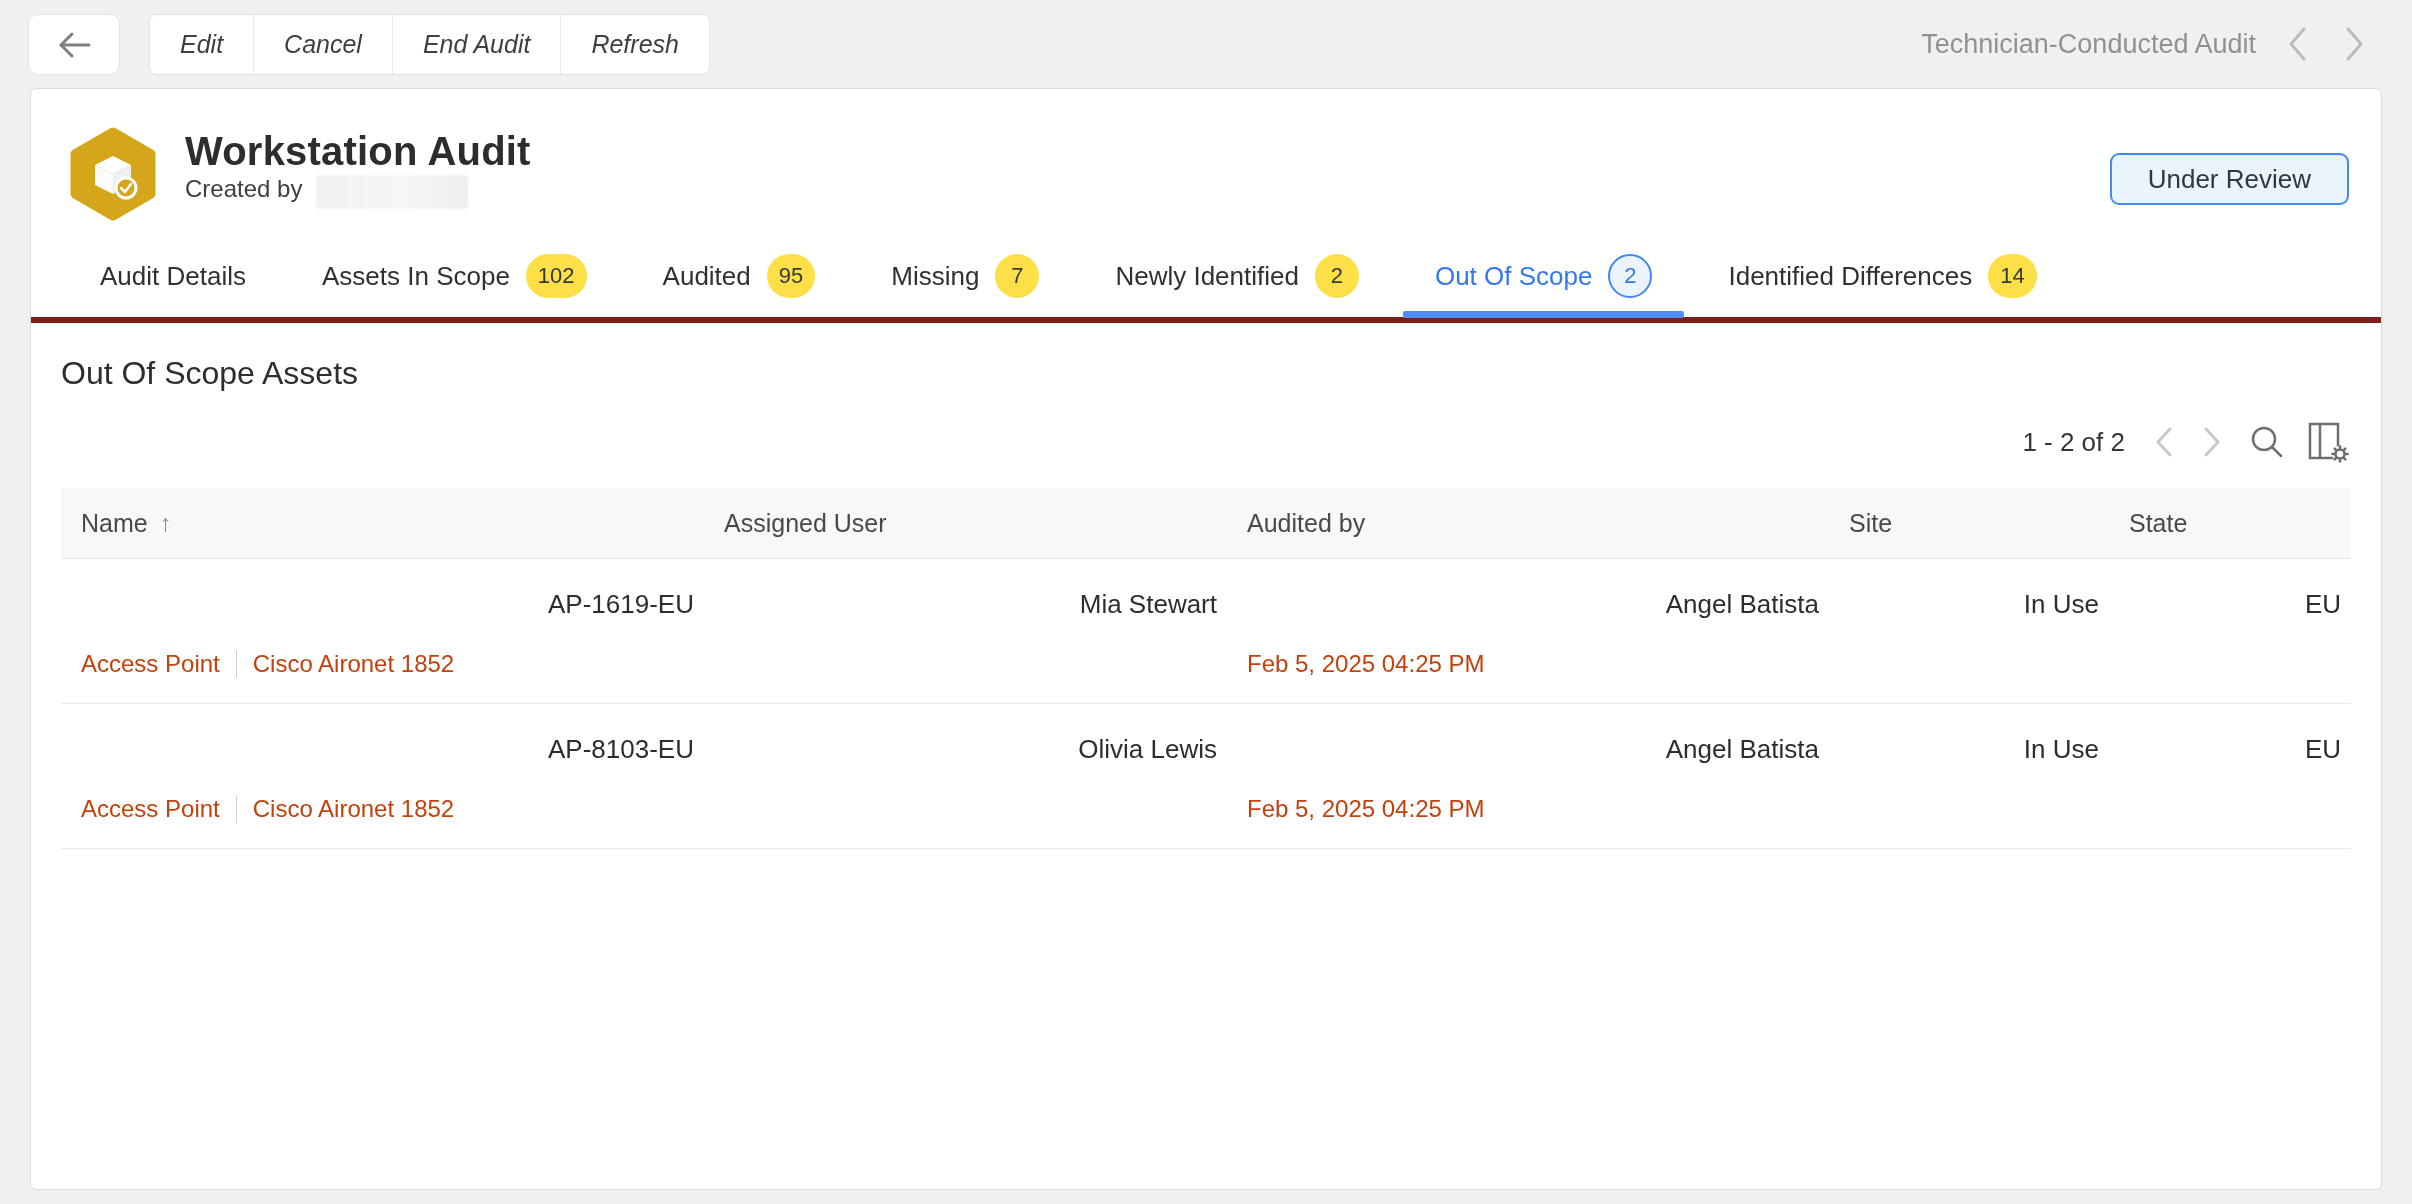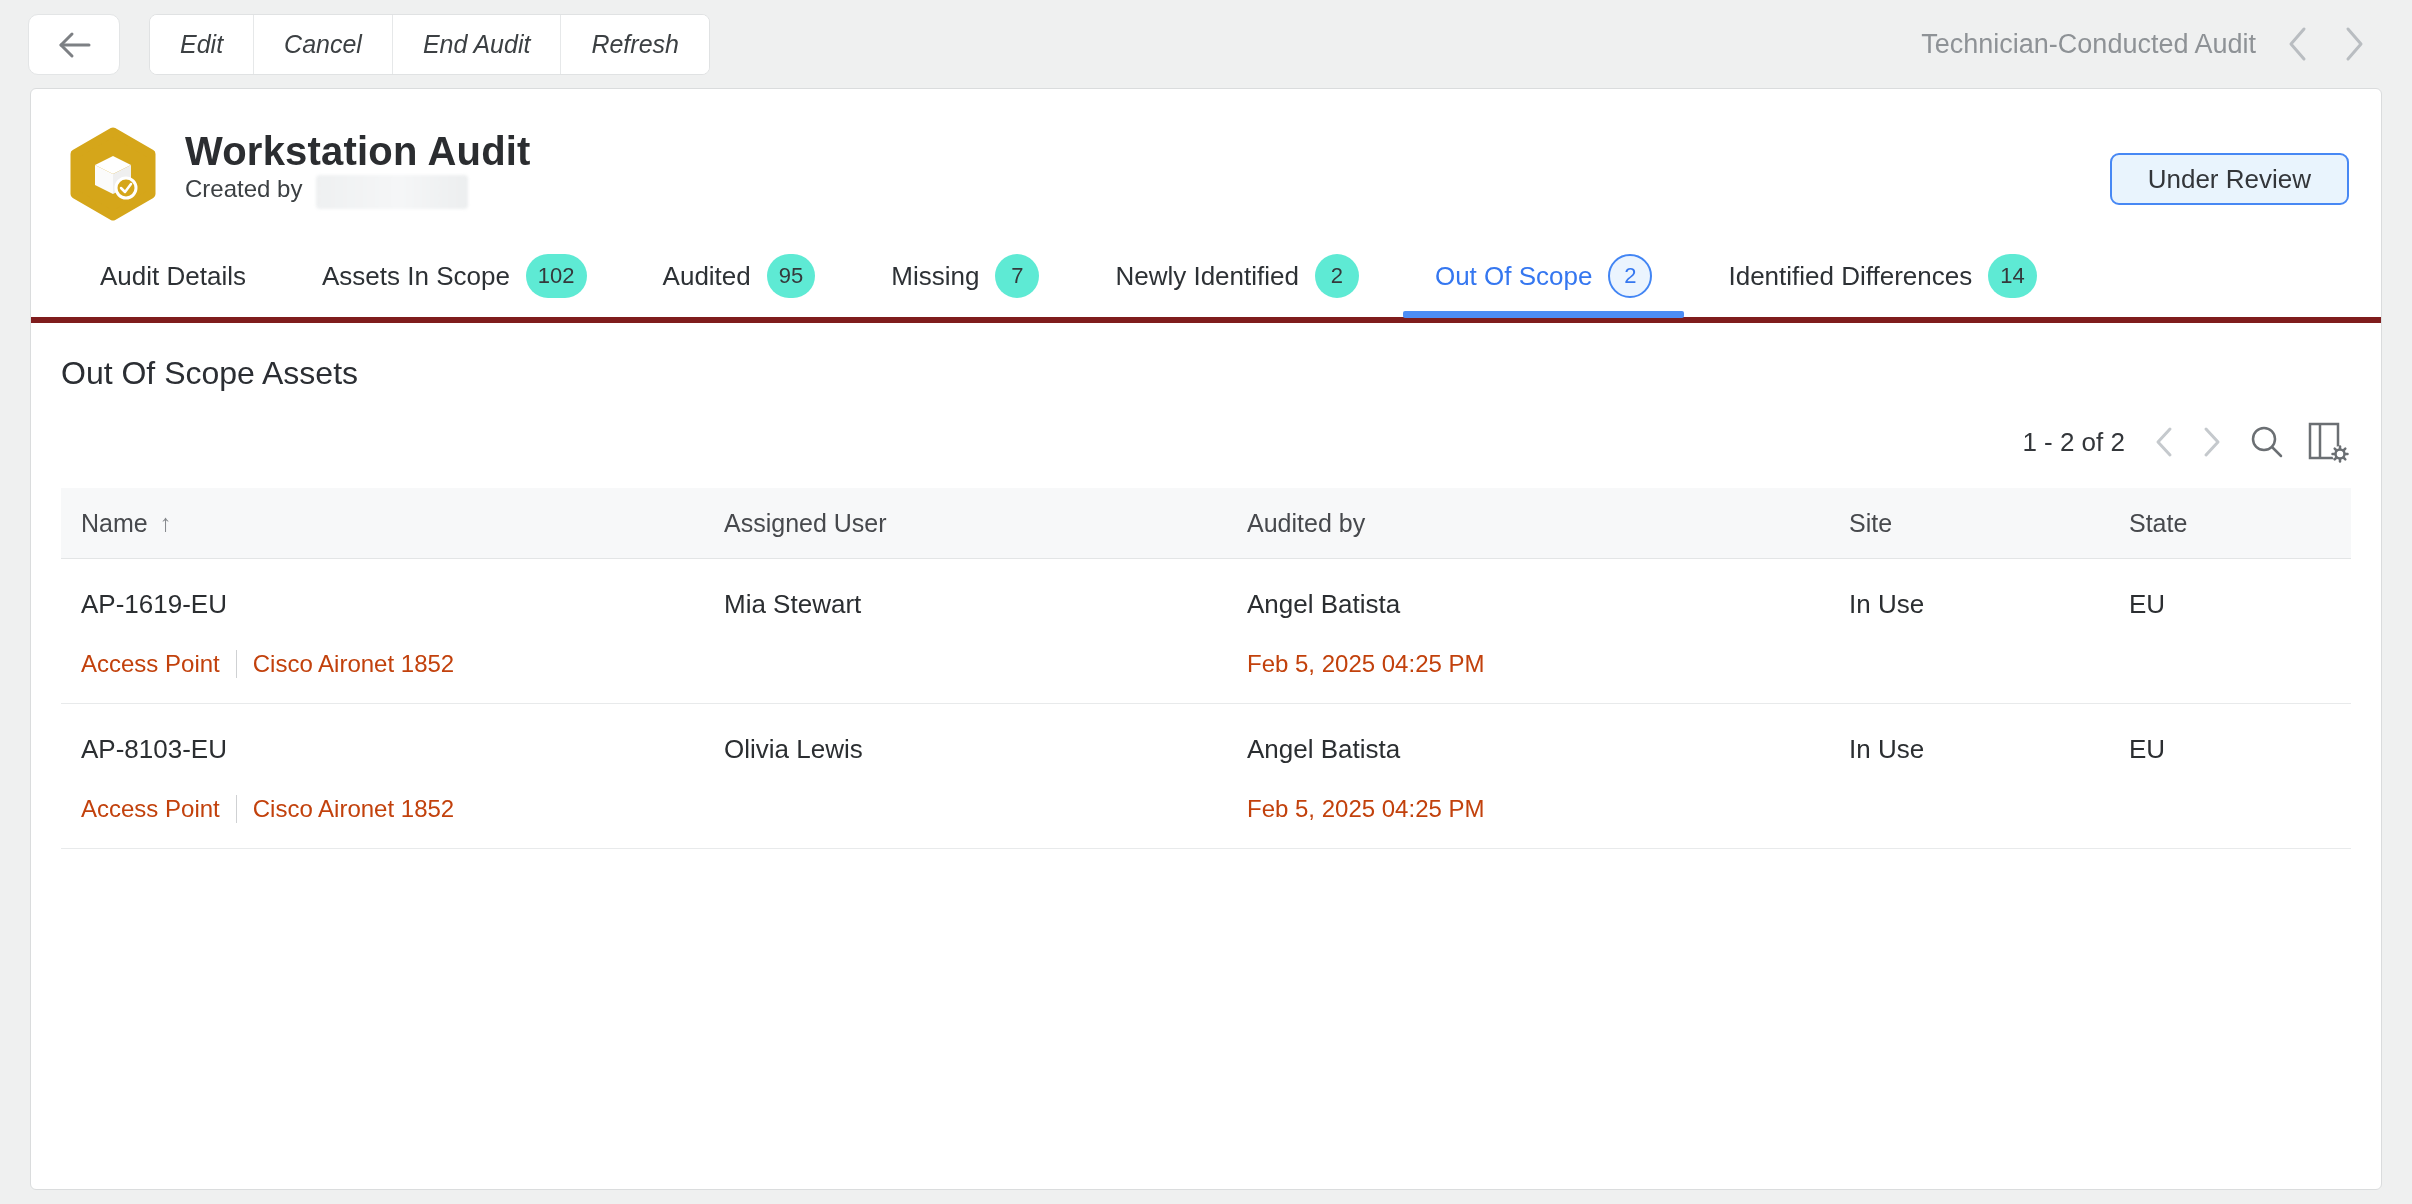--- a/index.html
+++ b/index.html
@@ -86,21 +86,21 @@
   .tab {
     position: relative; height: 100%;
     display: flex; align-items: center; gap: 16px;
     padding: 0 32px; margin-right: 12px; cursor: pointer;
   }
   .tab-label { font-size: 26px; color: #2d3135; white-space: nowrap; }
   .tab.active .tab-label { color: #3577f0; }
   .tab-badge {
     min-width: 44px; height: 44px; padding: 0 12px;
     display: flex; align-items: center; justify-content: center;
-    background: #5eead4; border-radius: 999px;
+    background: #fde047; border-radius: 999px;
     font-size: 22px; color: #35383b;
   }
   .tab-badge.active {
     background: #ebf4fe; border: 2px solid #4285f4; color: #3577f0;
   }
   .tab-underline {
     position: absolute; left: 0; right: 0; bottom: -1px; height: 7px;
     background: #4c8df6; border-radius: 2px;
   }
 
@@ -123,21 +123,21 @@
     background: #f7f8f9;
     border-bottom: 1px solid #e3e5e6;
   }
   .t-head .th {
     height: 70px; display: flex; align-items: center;
     padding-left: 20px; font-size: 25px; color: #47494d;
   }
   .sort-arrow { margin-left: 12px; font-size: 24px; color: #85888c; }
   .t-row { border-bottom: 1px solid #e8eaeb; height: 145px; }
   .t-row .td { padding: 30px 10px 0 20px; font-size: 26px; color: #2b2e31; }
-  .cell-main { font-size: 26px; color: #2b2e31; }
+  .cell-main { font-size: 26px; color: #2b2e31; text-align: right; }
   .cell-sub { display: flex; align-items: center; margin-top: 30px; font-size: 24px; color: #c2410c; }
   .vdiv { width: 1px; height: 28px; background: #cfd1d3; margin: 0 16px; }
 
   svg { display: block; }
 </style>
 </head>
 <body>
 
 <div class="page">
 

